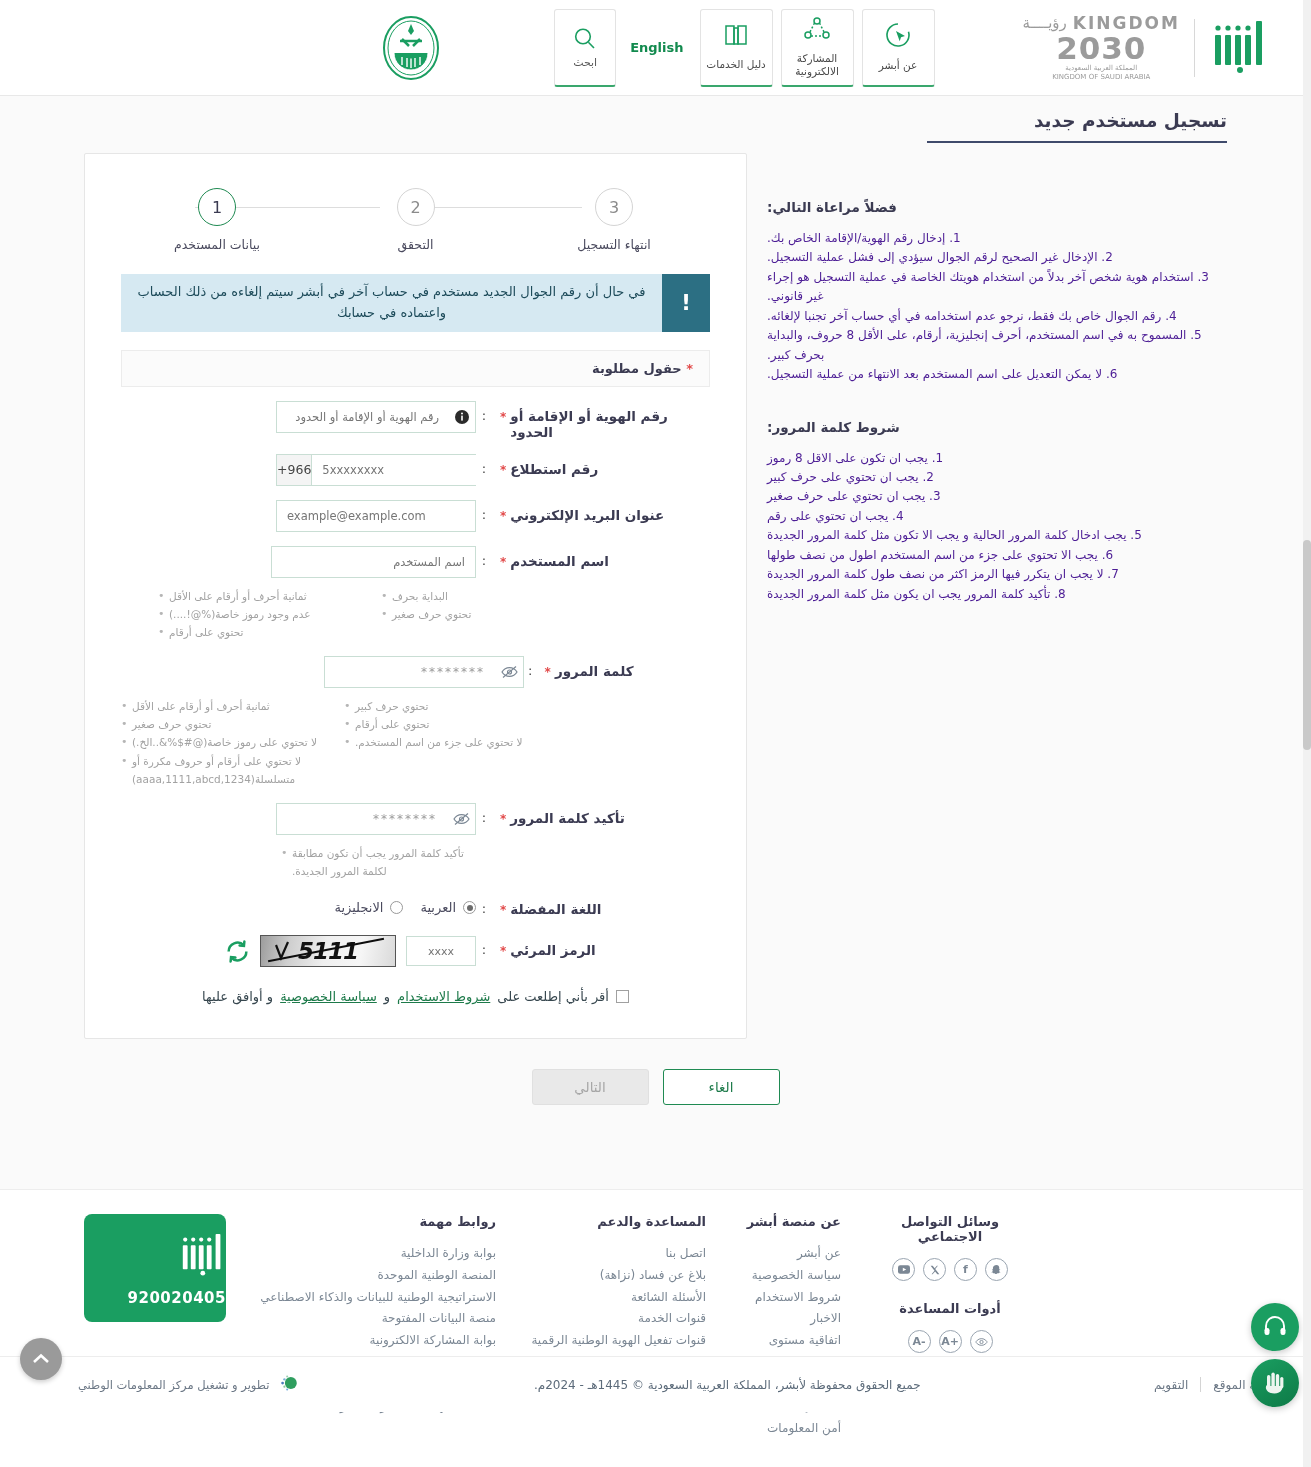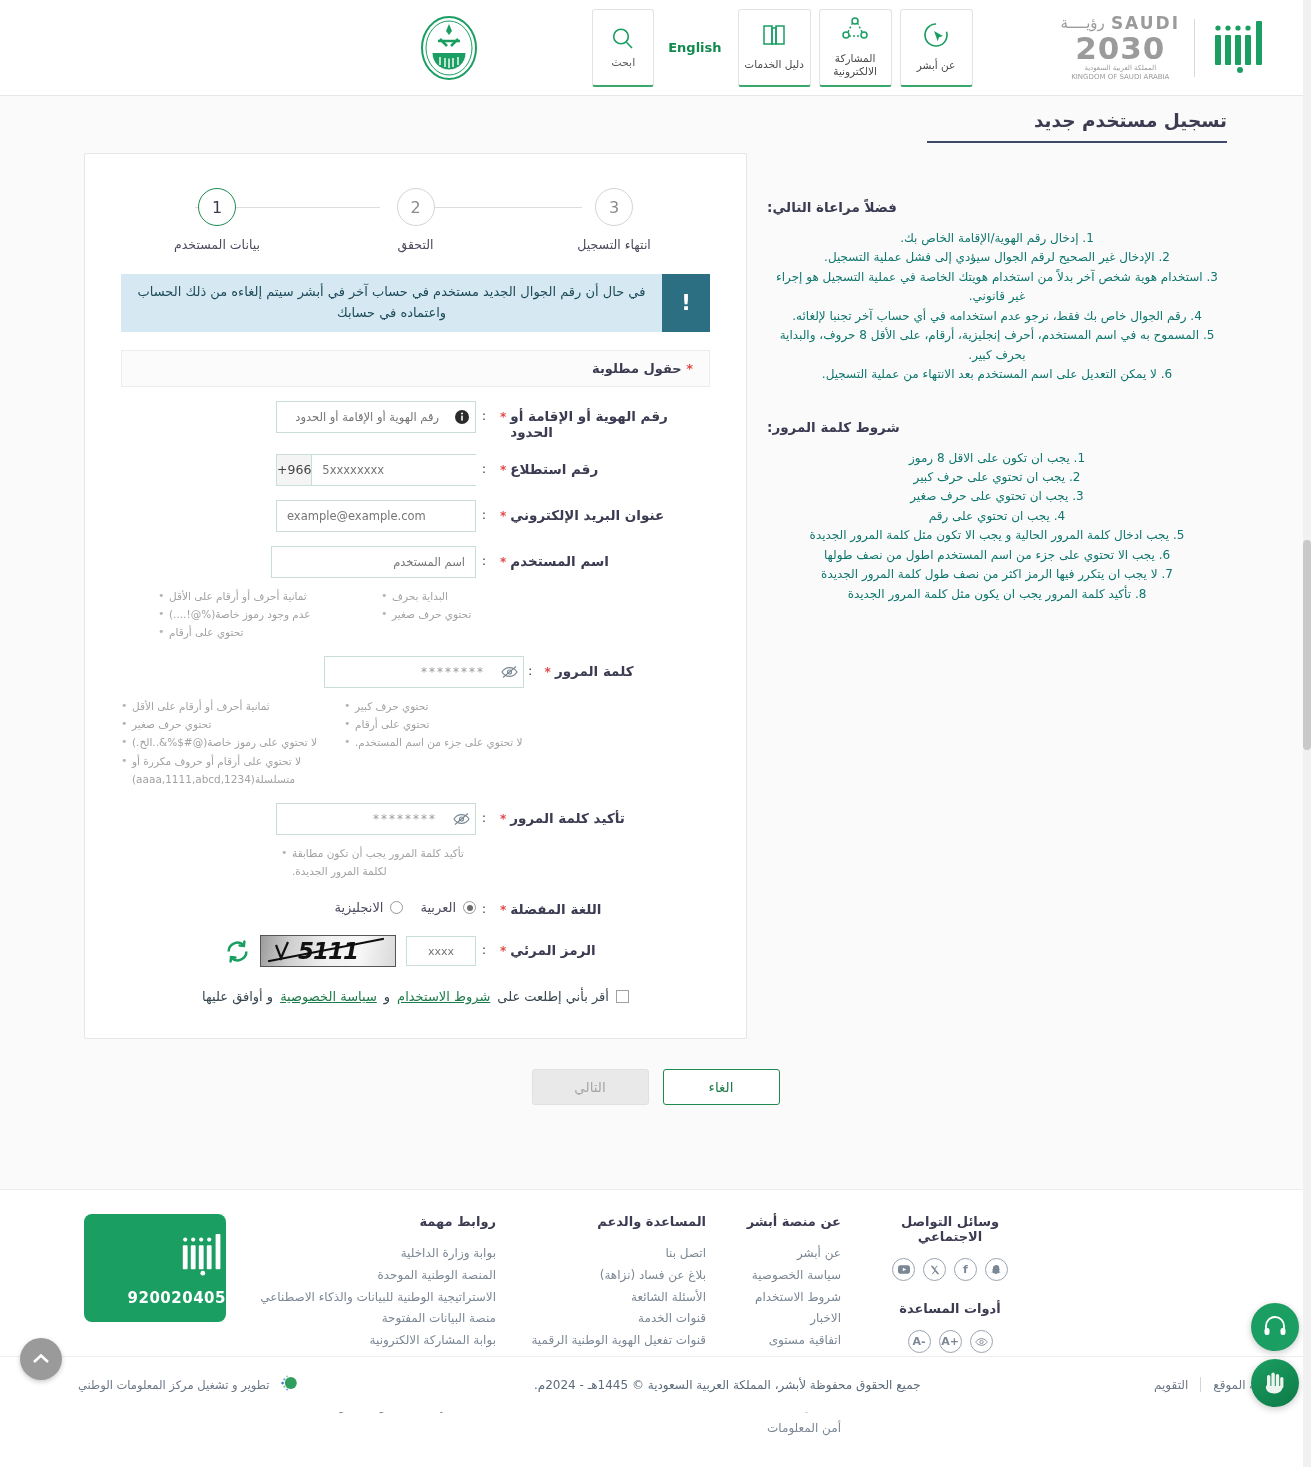--- a/index.html
+++ b/index.html
@@ -206,22 +206,22 @@
     font-family: inherit; cursor: pointer;
   }
   .btn-next { background: #e9e9e9; border: 1px solid #e0e0e0; color: #a6a6a6; }
   .btn-cancel { background: #fff; border: 1.5px solid #1f8a52; color: #1d7a4a; }
 
   
   .notes { width: 470px; padding-top: 46px; padding-left: 10px; }
   .notes h3 { font-size: 13.5px; color: #3b3b52; margin-bottom: 14px; text-align: left; }
   .notes ol { list-style: none; counter-reset: n; }
   .notes ol li {
-    counter-increment: n; font-size: 12px; color: #0f766e;
-    line-height: 1.62; text-align: center; direction: rtl;
+    counter-increment: n; font-size: 12px; color: #4c1d95;
+    line-height: 1.62; text-align: left; direction: rtl;
   }
   .notes ol li::before { content: counter(n) ". "; }
   .notes .pw-list { margin-top: 0; }
   .notes h3.pw-head { margin-top: 34px; }
 
   
   .footer { background: #fff; border-top: 1px solid #ededed; height: 223px; position: relative; }
   .footer-inner { display: flex; padding: 24px 42px 0 70px; gap: 0; }
   .f-col { padding: 0 14px; }
   .f-col h4 { font-size: 13px; color: #3b3b52; font-weight: bold; margin-bottom: 14px; text-align: right; }
@@ -290,21 +290,21 @@
             <circle cx="29" cy="11" r="2.6"></circle>
               <circle cx="39" cy="11" r="2.6"></circle>
             <rect x="47" y="4" width="6" height="44" rx="1"></rect>
             <circle cx="31" cy="53" r="3"></circle>
           </g>
         </svg>
       </span>
       <span class="brand-sep"></span>
       <span class="vision-logo">
         <span class="vision-top">
-          <span class="vision-word">SAUDI</span>
+          <span class="vision-word">KINGDOM</span>
           <span class="vision-ar">رؤيــــة</span>
         </span>
         <span class="vision-2030">2030</span>
         <span class="vision-sub">المملكة العربية السعودية</span>
         <span class="vision-sub">KINGDOM OF SAUDI ARABIA</span>
       </span>
     </div>
 
     <div class="nav-tiles">
       <div class="nav-tile">

